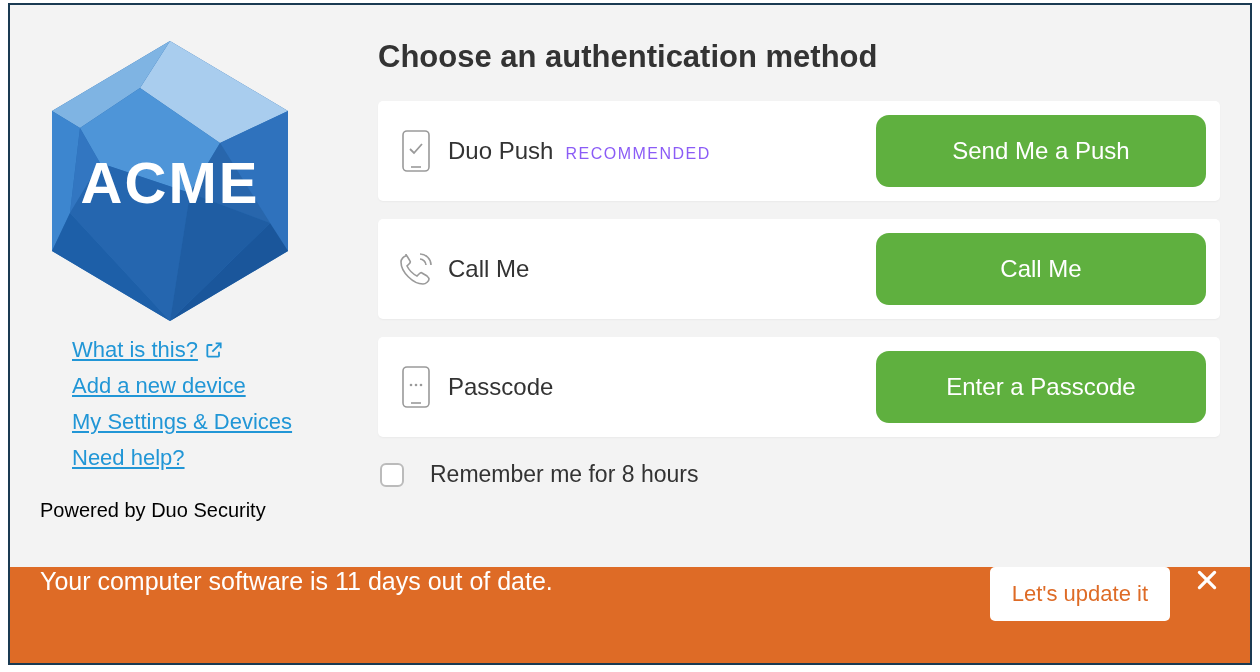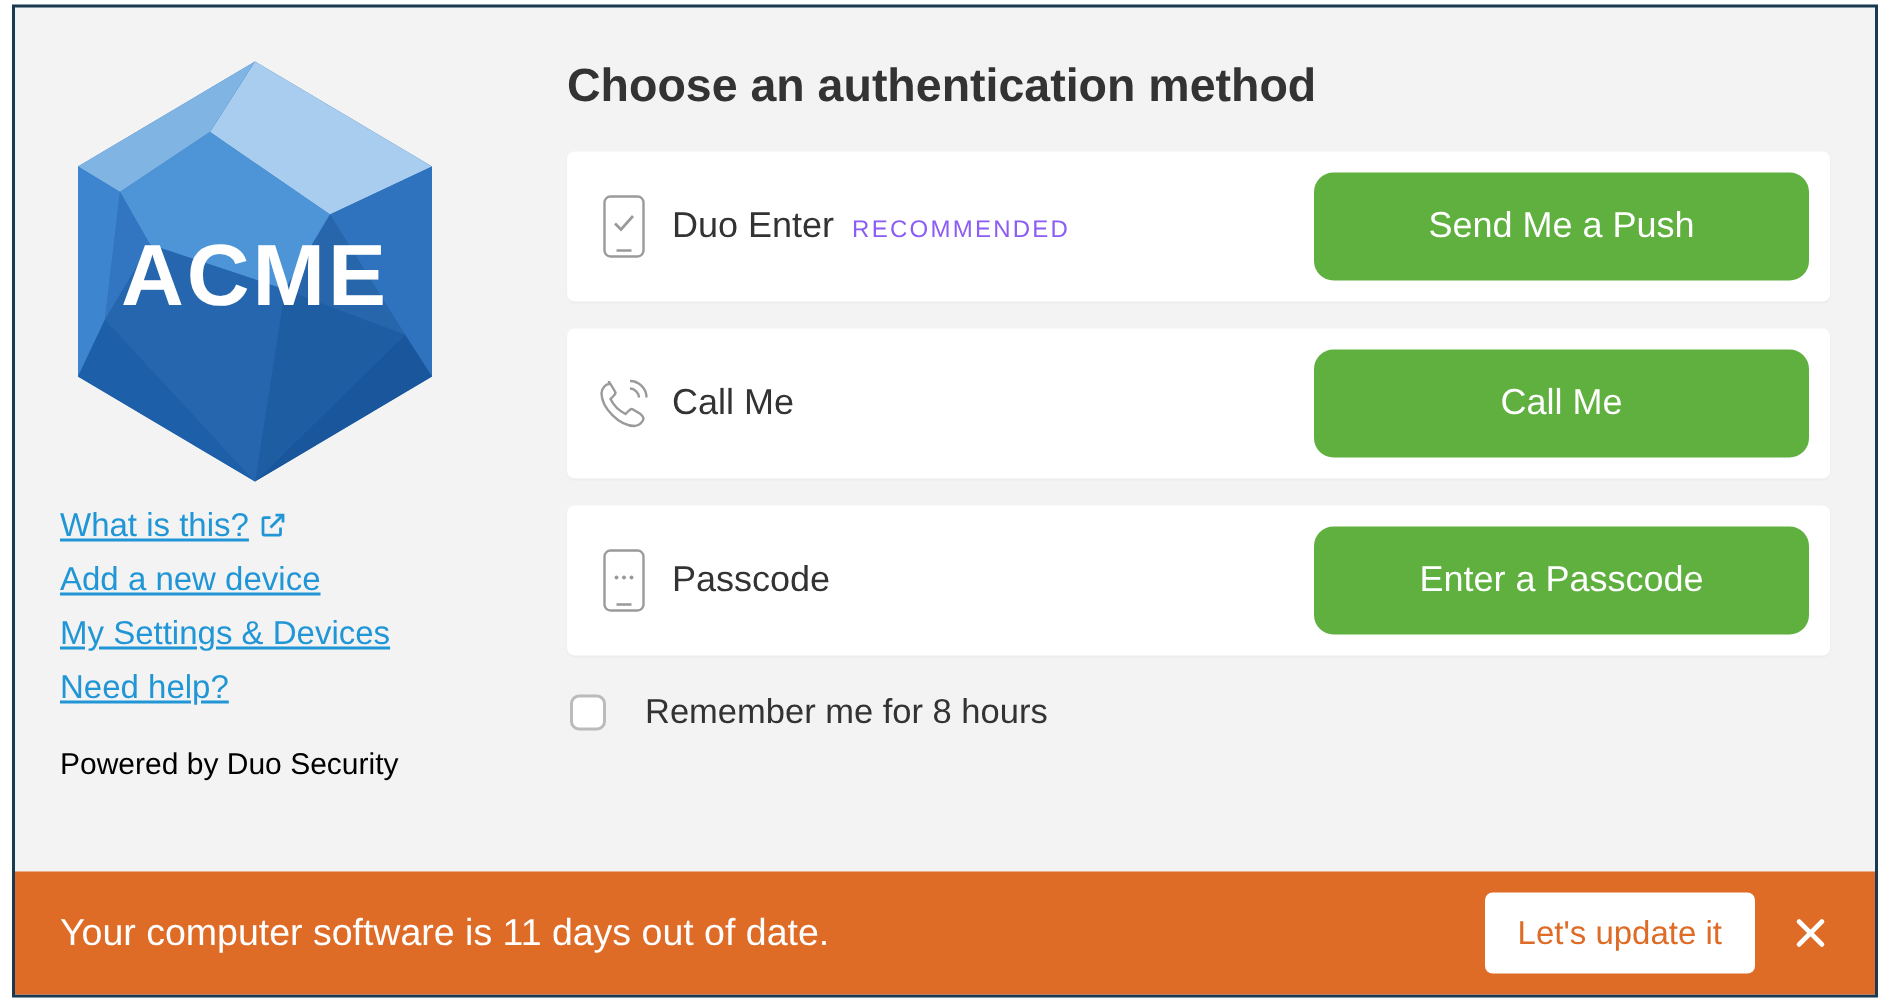--- a/index.html
+++ b/index.html
@@ -53,20 +53,21 @@
       margin-bottom: 28px;
     }
     .links a {
       color: #2196d6;
       font-size: 22px;
       text-decoration: underline;
       display: inline-flex;
       align-items: center;
       gap: 6px;
       width: fit-content;
+      margin-left: 32px;
     }
     .ext-icon {
       display: inline-flex;
     }
     .powered {
       color: #000000;
       font-size: 20px;
     }
     .main {
       flex: 1;
@@ -136,24 +137,24 @@
       border: 2px solid #bbb;
       border-radius: 6px;
       background: #fff;
       cursor: pointer;
     }
     .remember-label {
       font-size: 23px;
       color: #333;
     }
     .banner {
-      height: 82px;
+      height: 96px;
       background: #de6b26;
       display: flex;
-      align-items: center;
+      align-items: flex-start;
       padding: 0 30px 0 30px;
     }
     .banner-text {
       flex: 1;
       color: #fff;
       font-size: 25px;
     }
     .banner-btn {
       background: #fff;
       color: #de6b26;
@@ -223,21 +224,21 @@
 
       <div class="method">
         <div class="method-icon">
           <svg width="30" height="44" viewBox="0 0 30 44" fill="none" stroke="#9a9a9a" stroke-width="1.6">
             <rect x="2" y="2" width="26" height="40" rx="4"></rect>
             <line x1="10" y1="38" x2="20" y2="38"></line>
             <path d="M9 20 l4 4 l8 -9" stroke-width="1.8"></path>
           </svg>
         </div>
         <div class="method-label">
-          <span>Duo Enter</span>
+          <span>Duo Push</span>
           <span class="badge">RECOMMENDED</span>
         </div>
         <button class="action-btn">Send Me a Push</button>
       </div>
 
       <div class="method">
         <div class="method-icon">
           <svg width="40" height="40" viewBox="0 0 40 40" fill="none" stroke="#9a9a9a" stroke-width="1.6">
             <path d="M10 7 c-2 0 -5 3 -5 6 c0 10 12 22 22 22 c3 0 6 -3 6 -5 c0 -1 -1 -2 -2 -3 l-5 -3 c-1 -1 -2 0 -3 1 l-2 2 c-4 -2 -8 -6 -10 -10 l2 -2 c1 -1 2 -2 1 -3 l-3 -5 c-1 -1 -1 -2 -1 -2 z"></path>
             <path d="M24 10 c3 0 6 3 6 6"></path>

